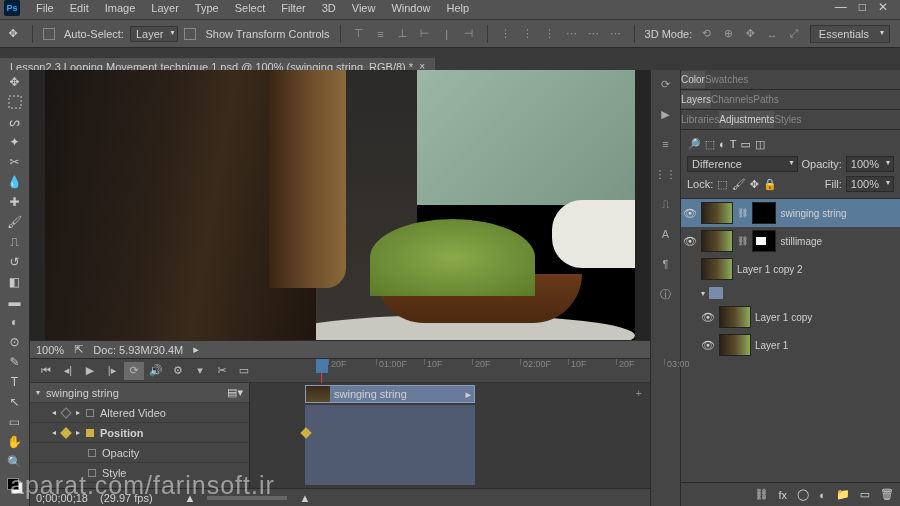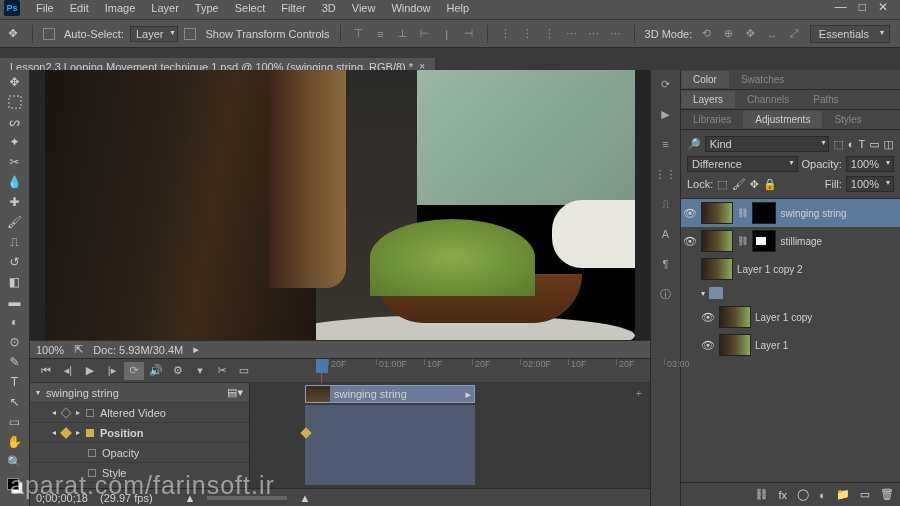--- a/index.html
+++ b/index.html
@@ -61,21 +61,21 @@
 .tl-tracks-right { flex: 1; position: relative; background: #3a3a3a; }
 .clip { position: absolute; top: 2px; left: 55px; width: 170px; height: 18px; background: #6a7a9a; border: 1px solid #8a9aba; display: flex; align-items: center; font-size: 9px; color: #fff; }
 .clip .thumb { width: 24px; height: 16px; background: linear-gradient(#3a2a1a, #5a4a2a); margin-right: 4px; }
 .clip-area { position: absolute; top: 22px; left: 55px; width: 170px; height: 80px; background: #5a6a8a; opacity: 0.7; }
 .keyframe-dia { position: absolute; width: 8px; height: 8px; background: #d0b040; transform: rotate(45deg); left: 52px; top: 46px; }
 .tl-footer { height: 18px; display: flex; align-items: center; padding: 0 6px; font-size: 10px; color: #888; border-top: 1px solid #2a2a2a; gap: 12px; }
 .iconbar { width: 30px; background: #454545; border-left: 1px solid #2a2a2a; display: flex; flex-direction: column; align-items: center; padding-top: 4px; gap: 10px; }
 .iconbar .ib { width: 20px; height: 20px; display: flex; align-items: center; justify-content: center; color: #aaa; }
 .panels { width: 220px; background: #454545; border-left: 1px solid #2a2a2a; display: flex; flex-direction: column; }
 .ptabs { height: 20px; display: flex; align-items: center; border-bottom: 1px solid #2a2a2a; }
-.ptab { padding: 3px 12px; font-size: 10px; color: #888; }
+.ptab { padding: 3px 0; font-size: 10px; color: #888; }
 .ptab.active { background: #535353; color: #d0d0d0; }
 .pbody { padding: 4px 6px; border-bottom: 1px solid #2a2a2a; }
 .layer-row { height: 28px; display: flex; align-items: center; gap: 4px; padding: 1px 2px; }
 .layer-row.sel { background: #5a7a9a; }
 .layer-row .eye { width: 14px; font-size: 11px; }
 .layer-row .lthumb { width: 32px; height: 22px; background: linear-gradient(90deg, #2a2018, #5a4a2a, #8aaa5a); border: 1px solid #222; }
 .layer-row .lmask { width: 24px; height: 22px; background: #000; border: 1px solid #222; position: relative; }
 .layer-row .lmask.white::after { content: ""; position: absolute; left: 3px; top: 6px; width: 10px; height: 8px; background: #fff; }
 .layer-row .lname { font-size: 10px; flex: 1; }
 .layer-row.group { height: 20px; }
@@ -303,21 +303,20 @@
       <div class="ptab">Paths</div>
     </div>
     <div class="ptabs">
       <div class="ptab">Libraries</div>
       <div class="ptab active">Adjustments</div>
       <div class="ptab">Styles</div>
     </div>
     <div class="pbody">
       <div class="prow">
         <span>🔎</span>
-        <span class="dd2">Kind</span>
         <span>⬚</span>
         <span>◐</span>
         <span>T</span>
         <span>▭</span>
         <span>◫</span>
       </div>
       <div class="prow">
         <span class="dd2">Difference</span>
         <span>Opacity:</span>
         <span class="dd2" style="flex:0 0 44px">100%</span>

